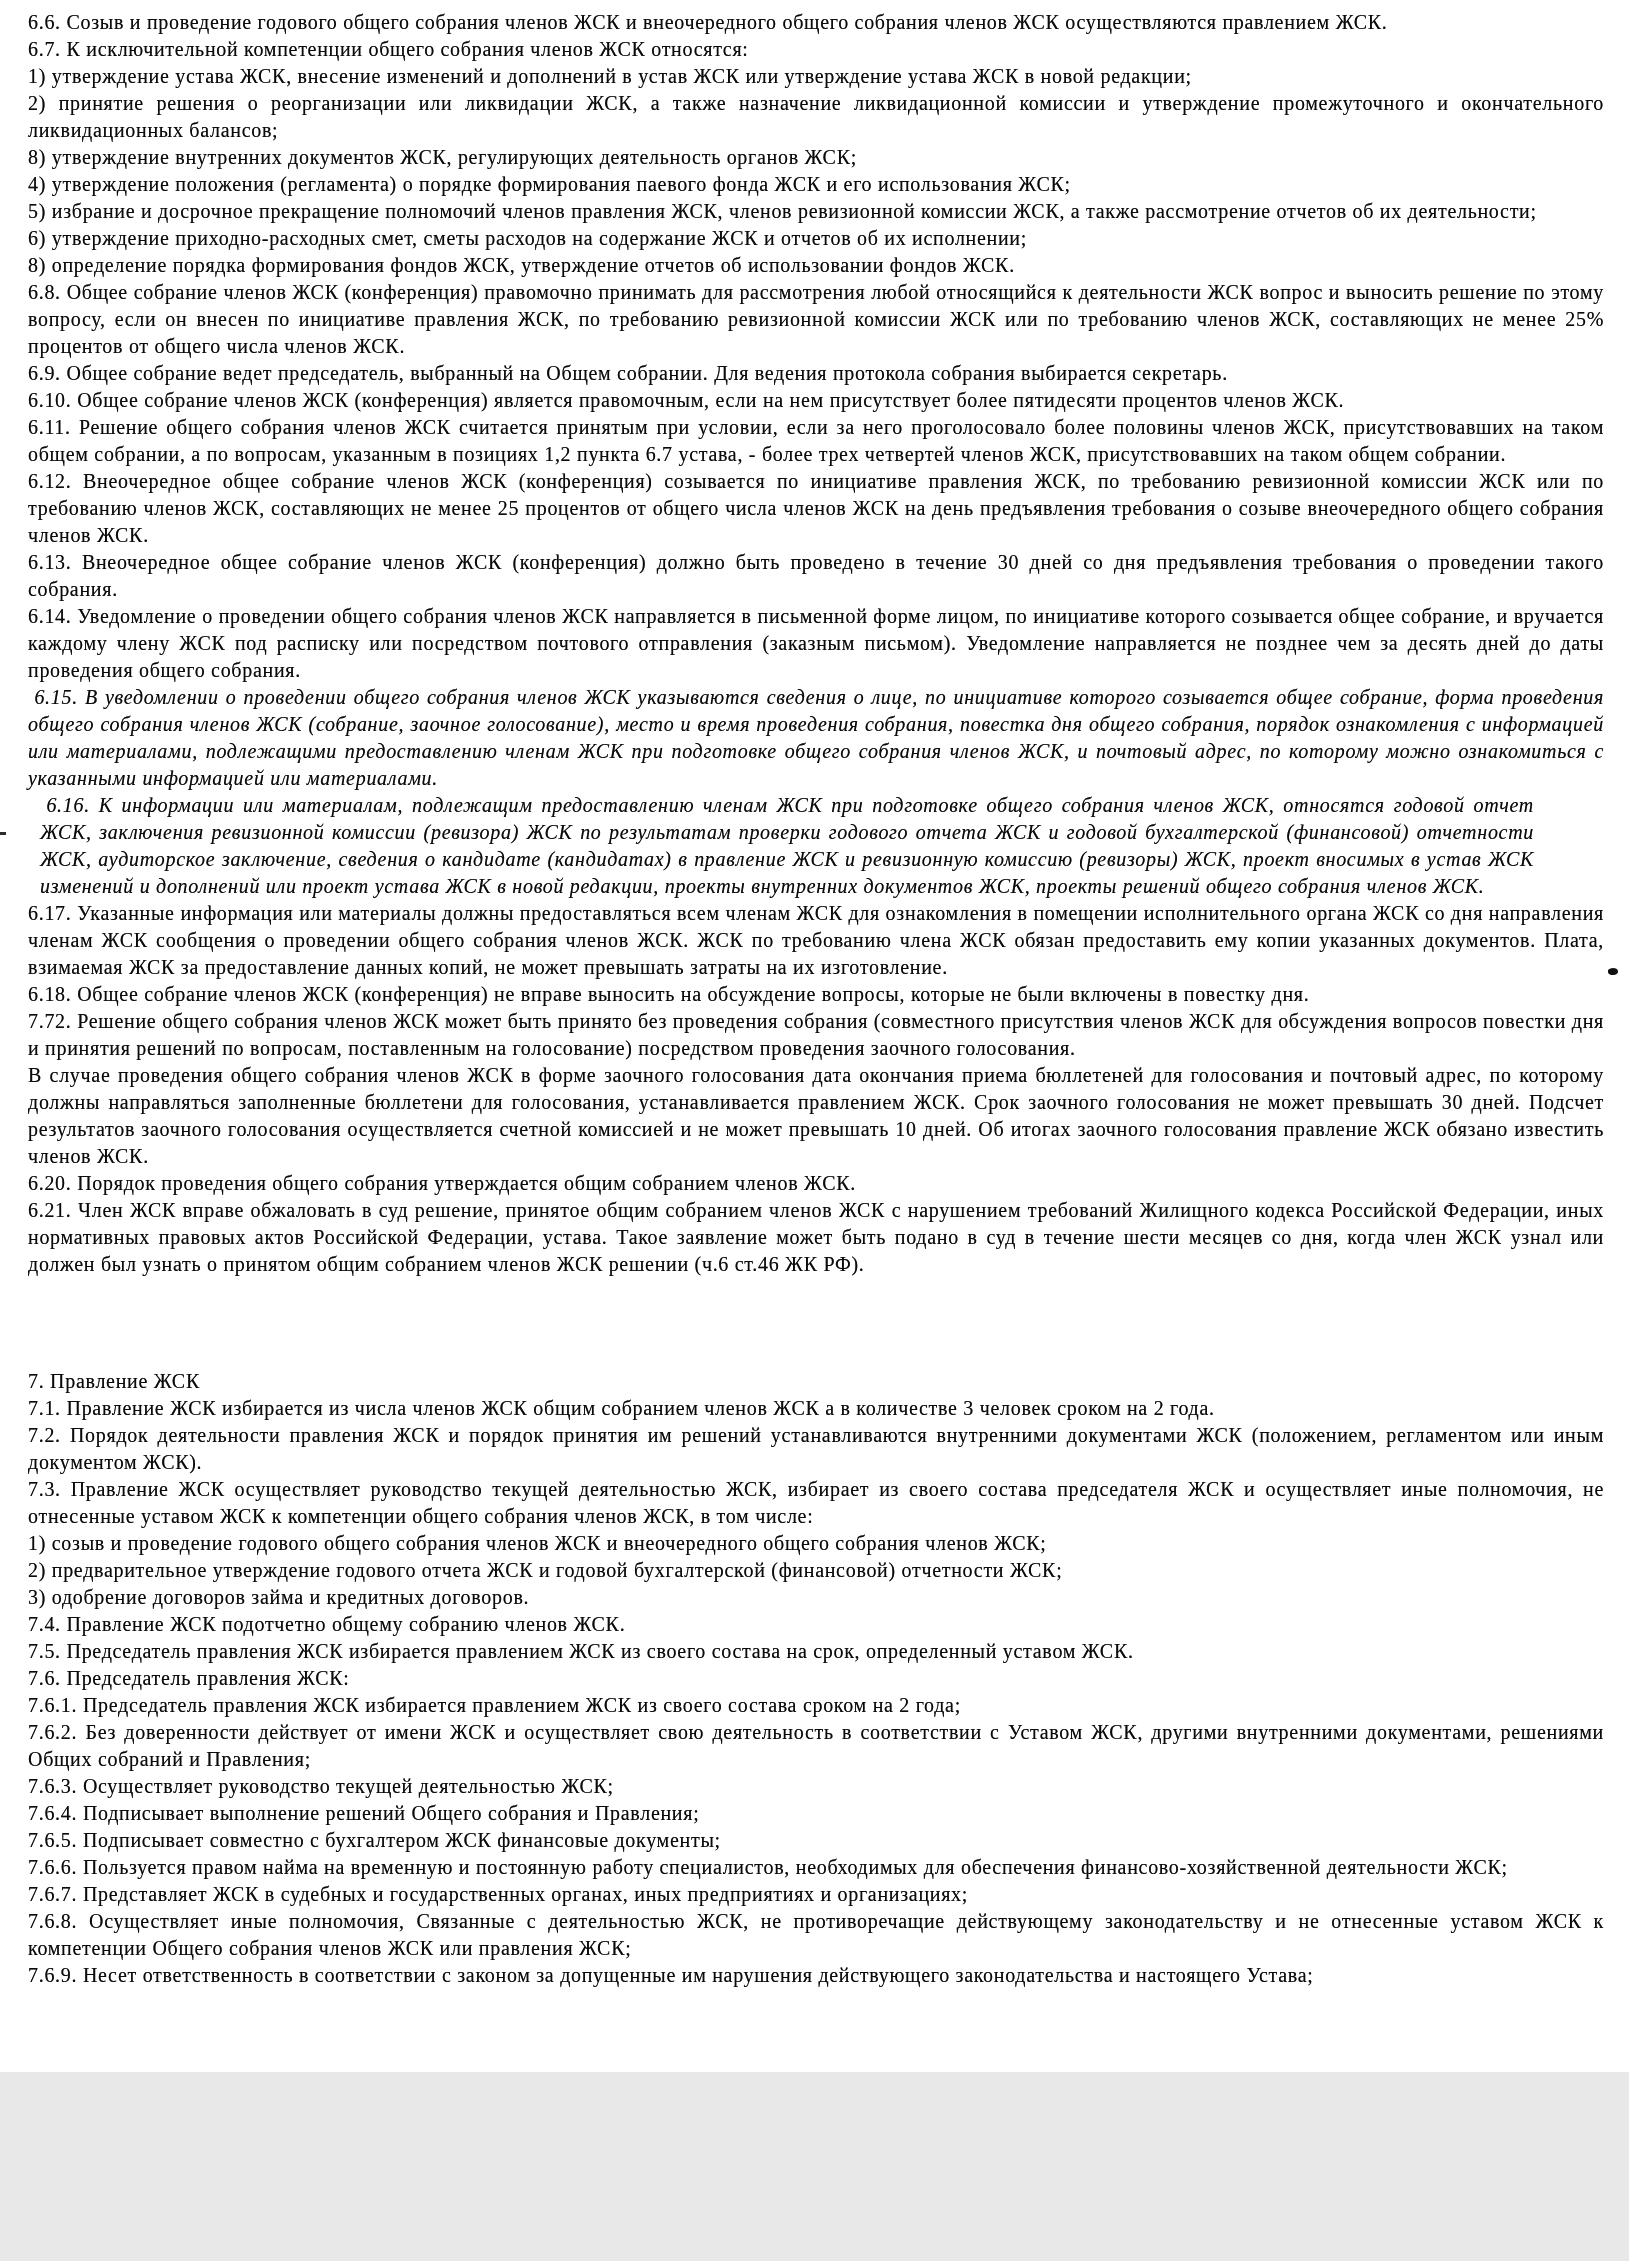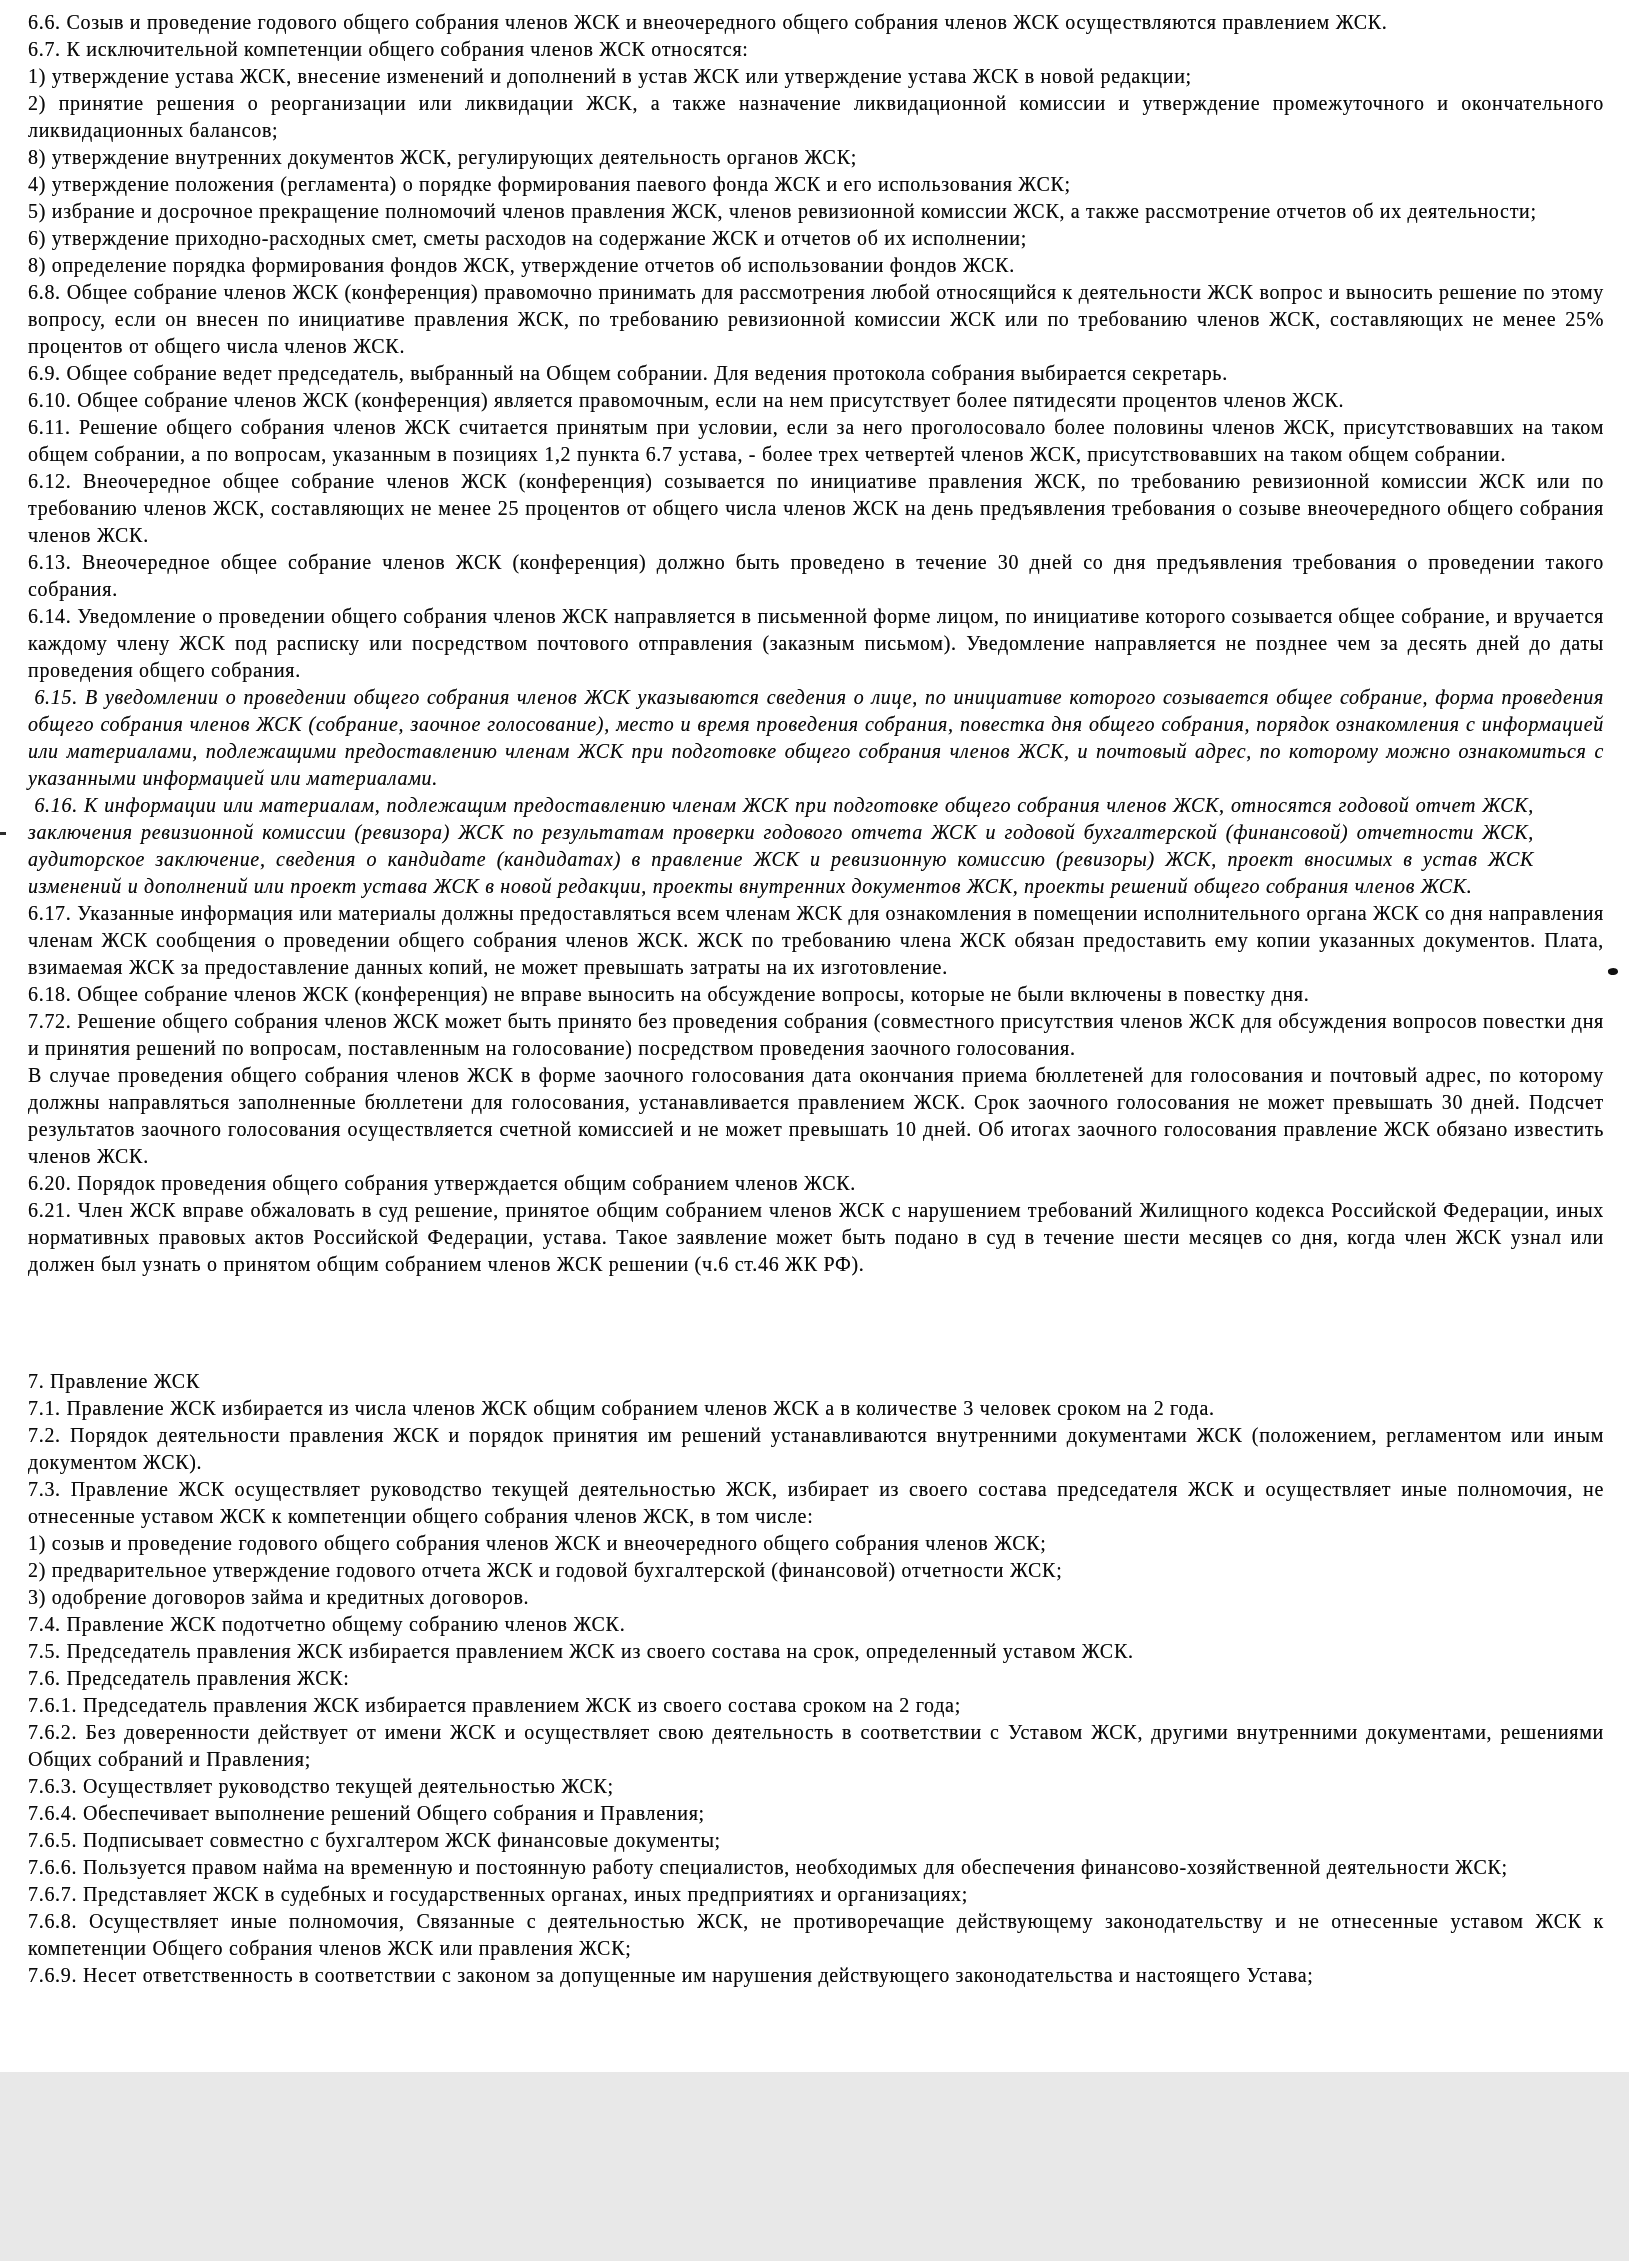--- a/index.html
+++ b/index.html
@@ -17,21 +17,21 @@
   }
   .page p {
     margin: 0;
     font-size: 20px;
     line-height: 27px;
     letter-spacing: 0.7px;
     text-align: justify;
     text-shadow: 0 0 0.3px rgba(0,0,0,0.55);
   }
   p.indent-sm { text-indent: 6.4px; font-style: italic; }
-  p.narrow-right { padding-right: 70px; }
+  p.narrow-right { padding-right: 70px; margin-left: 12px; }
   p.section-gap { margin-top: 90px; }
   .ink-blob {
     position: absolute;
     top: 968px;
     right: 11.6px;
     width: 10.3px;
     height: 7px;
     background: #101010;
     border-radius: 45% 60% 50% 55%;
     transform: rotate(-10deg);
@@ -79,21 +79,21 @@
   <p>7.3. Правление ЖСК осуществляет руководство текущей деятельностью ЖСК, избирает из своего состава председателя ЖСК и осуществляет иные полномочия, не отнесенные уставом ЖСК к компетенции общего собрания членов ЖСК, в том числе:</p>
   <p>1) созыв и проведение годового общего собрания членов ЖСК и внеочередного общего собрания членов ЖСК;</p>
   <p>2) предварительное утверждение годового отчета ЖСК и годовой бухгалтерской (финансовой) отчетности ЖСК;</p>
   <p>3) одобрение договоров займа и кредитных договоров.</p>
   <p>7.4. Правление ЖСК подотчетно общему собранию членов ЖСК.</p>
   <p>7.5. Председатель правления ЖСК избирается правлением ЖСК из своего состава на срок, определенный уставом ЖСК.</p>
   <p>7.6. Председатель правления ЖСК:</p>
   <p>7.6.1. Председатель правления ЖСК избирается правлением ЖСК из своего состава сроком на 2 года;</p>
   <p>7.6.2. Без доверенности действует от имени ЖСК и осуществляет свою деятельность в соответствии с Уставом ЖСК, другими внутренними документами, решениями Общих собраний и Правления;</p>
   <p>7.6.3. Осуществляет руководство текущей деятельностью ЖСК;</p>
-  <p>7.6.4. Обеспечивает выполнение решений Общего собрания и Правления;</p>
+  <p>7.6.4. Подписывает выполнение решений Общего собрания и Правления;</p>
   <p>7.6.5. Подписывает совместно с бухгалтером ЖСК финансовые документы;</p>
   <p>7.6.6. Пользуется правом найма на временную и постоянную работу специалистов, необходимых для обеспечения финансово-хозяйственной деятельности ЖСК;</p>
   <p>7.6.7. Представляет ЖСК в судебных и государственных органах, иных предприятиях и организациях;</p>
   <p>7.6.8. Осуществляет иные полномочия, Связанные с деятельностью ЖСК, не противоречащие действующему законодательству и не отнесенные уставом ЖСК к компетенции Общего собрания членов ЖСК или правления ЖСК;</p>
   <p>7.6.9. Несет ответственность в соответствии с законом за допущенные им нарушения действующего законодательства и настоящего Устава;</p>
 
   <div class="ink-blob"></div>
   <div class="ink-dash"></div>
 </div>
 

